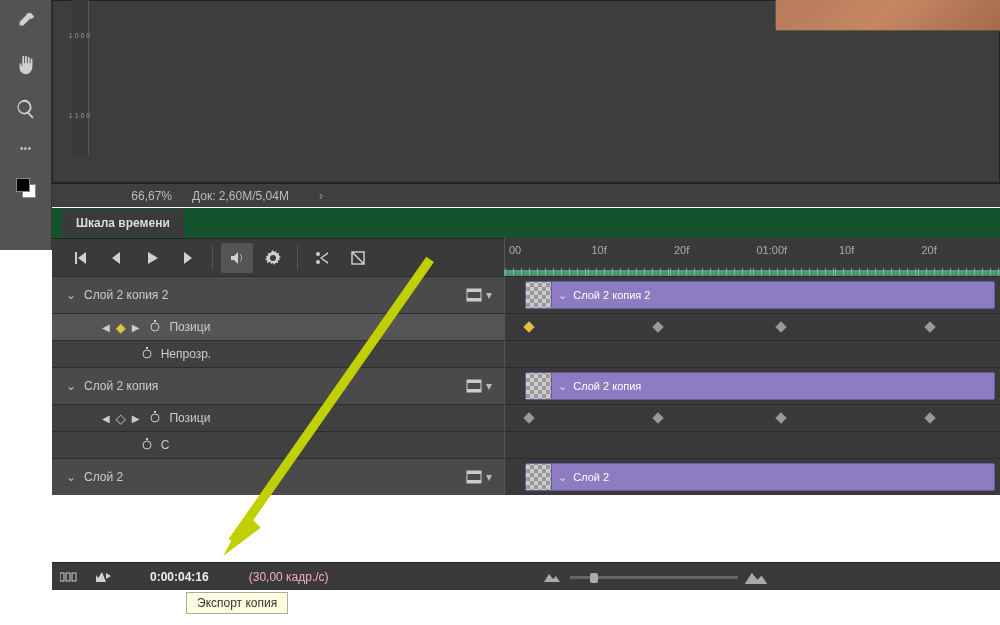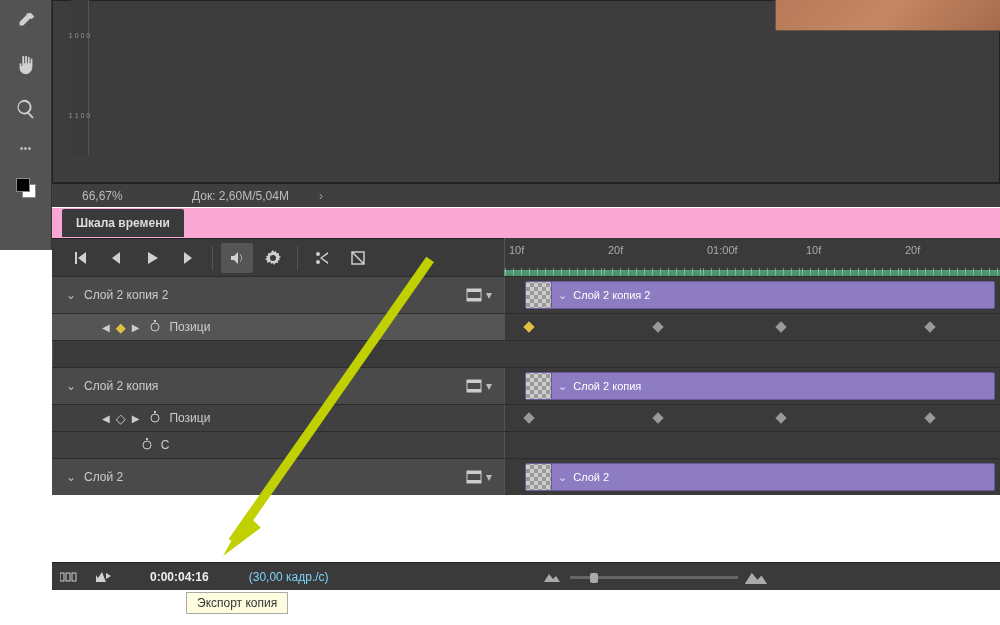--- a/index.html
+++ b/index.html
@@ -7,24 +7,24 @@
   .canvas { position: absolute; left: 36px; top: 0; width: 964px; height: 625px; }
   .top-gray { position: absolute; left: 16px; top: 0; width: 948px; height: 183px; background: #3d3d3d; border: 1px solid #222; }
   .img-thumb { position: absolute; left: 722px; top: -8px; width: 230px; height: 38px; background: linear-gradient(135deg, #b67a5a, #c58763, #a46a4c); border: 1px solid #654; border-radius: 2px; }
   .rulers-v { position: absolute; left: 18px; top: -6px; width: 18px; height: 160px; background: #3a3a3a; border-right: 1px solid #555; display: flex; flex-direction: column; justify-content: space-around; color: #999; font-size: 7px; align-items: center; }
   .toolbar-left { position: absolute; left: -36px; top: 0; width: 52px; height: 250px; background: #535353; border-right: 1px solid #333; display: flex; flex-direction: column; align-items: center; gap: 18px; padding-top: 10px; color: #ccc; }
   .toolbar-left svg { width: 22px; height: 22px; fill: #d0d0d0; }
   .swatch { width: 20px; height: 20px; position: relative; margin-top: 6px; }
   .swatch .fg { position: absolute; width: 14px; height: 14px; background: #000; border: 1px solid #888; top: 0; left: 0; }
   .swatch .bg { position: absolute; width: 14px; height: 14px; background: #fff; border: 1px solid #888; bottom: 0; right: 0; }
   .status-bar { position: absolute; left: 16px; top: 183px; width: 948px; height: 24px; background: #3f3f3f; display: flex; align-items: center; color: #bcbcbc; font-size: 12px; border-top: 1px solid #222; }
-  .status-bar .zoom { width: 120px; padding-left: 30px; }
+  .status-bar .zoom { width: 120px; padding-left: 30px; text-align: right; }
   .status-bar .doc { padding-left: 20px; text-align: center; }
   .status-bar .chev { margin-left: 30px; color: #999; }
-  .panel-tab { position: absolute; left: 16px; top: 208px; width: 948px; height: 30px; background: #f9a8d4; display: flex; align-items: center; }
+  .panel-tab { position: absolute; left: 16px; top: 208px; width: 948px; height: 30px; background: #14532d; display: flex; align-items: center; }
   .panel-tab .tab { background: #3a3a3a; height: 28px; margin-left: 10px; padding: 0 14px; display: flex; align-items: center; color: #ddd; font-size: 12px; font-weight: bold; border-top-left-radius: 2px; border-top-right-radius: 2px; }
   .controls { position: absolute; left: 16px; top: 238px; width: 948px; height: 38px; background: #3a3a3a; display: flex; align-items: center; color: #ccc; font-size: 12px; border-top: 1px solid #222; }
   .btn { width: 32px; height: 30px; display: flex; align-items: center; justify-content: center; margin: 0 2px; cursor: pointer; }
   .btn svg { width: 16px; height: 16px; fill: #d0d0d0; }
   .btn.on { background: #555; border-radius: 2px; }
   .sep { width: 1px; height: 24px; background: #555; margin: 0 6px; }
   .ruler { position: absolute; left: 468px; top: 238px; width: 496px; height: 38px; background: #3a3a3a; display: flex; align-items: flex-end; color: #aaa; font-size: 11px; border-left: 1px solid #555; }
   .ruler .tick { flex: 1; text-align: left; padding-left: 4px; height: 100%; display: flex; align-items: flex-start; padding-top: 6px; position: relative; }
   .ruler .tick::after { content:''; position:absolute; left:0; bottom:0; width:100%; height:8px; background: repeating-linear-gradient(to right, #888 0, #888 1px, transparent 1px, transparent 8px); }
   .playline { position:absolute; left: 468px; top: 270px; width: 496px; height: 6px; background: linear-gradient(#7fb, #5d9); opacity:0.5; }
@@ -44,21 +44,21 @@
   .clip { position: absolute; top: 4px; height: 28px; background: #8e7cc3; border: 1px solid #6a5a9a; border-radius: 2px; display: flex; align-items: center; color: #fff; font-size: 11px; }
   .clip .thumb { width: 26px; height: 100%; background: repeating-conic-gradient(#999 0% 25%, #ccc 0% 50%) 0/8px 8px; margin-right: 6px; border-right: 1px solid #6a5a9a; }
   .clip .cd { margin-right: 6px; color: #e8e0ff; }
   .kf { position: absolute; width: 8px; height: 8px; transform: rotate(45deg); top: 9px; }
   .kf.y { background: #e0c040; }
   .kf.g { background: #999; }
   .footer { position: absolute; left: 16px; top: 562px; width: 948px; height: 28px; background: #3a3a3a; display: flex; align-items: center; color: #ccc; font-size: 12px; border-top: 1px solid #222; }
   .footer .ico { margin: 0 8px; display:flex; align-items:center; }
   .footer .ico svg { width: 18px; height: 14px; fill: #d0d0d0; }
   .footer .tc { margin-left: 30px; font-weight: bold; color: #eee; }
-  .footer .fps { margin-left: 40px; color: #7dd3fc; }
+  .footer .fps { margin-left: 40px; color: #f9a8d4; }
   .zoom-ctrl { position: absolute; left: 492px; top: 0; width: 220px; height: 28px; display: flex; align-items: center; }
   .zoom-ctrl .mtn { width: 16px; height: 10px; }
   .zoom-ctrl .bar { flex:1; height: 3px; background: #666; margin: 0 10px; position: relative; }
   .zoom-ctrl .knob { position:absolute; left: 12%; top:-3px; width:8px; height:10px; background:#aaa; border-radius:2px; }
   .tooltip { position: absolute; left: 150px; top: 592px; background: #fffde0; border: 1px solid #aaa; padding: 3px 10px; font-size: 12px; color: #333; }
   .arrow { position: absolute; left: 170px; top: 250px; width: 260px; height: 320px; pointer-events: none; }
   .stop svg { width:12px; height:12px; fill:#ccc; }
 </style>
 </head>
 <body>
@@ -140,20 +140,21 @@
         </svg>
       </div>
     <div class="btn">
         <svg viewBox="0 0 16 16">
           <path d="M2 2h12v12H2zM2 2l12 12" fill="none" stroke="#ccc" stroke-width="1.5"></path>
         </svg>
       </div>
   </div>
 
   <div class="ruler">
+    <div class="tick">00</div>
     <div class="tick">10f</div>
     <div class="tick">20f</div>
     <div class="tick">01:00f</div>
     <div class="tick">10f</div>
     <div class="tick">20f</div>
   </div>
   <div class="playline"></div>
 
   <div class="timeline">
 
@@ -189,20 +190,28 @@
         <span>Позици</span>
       </div>
       <div class="rcell" style="height:26px">
         <span class="kf y" style="left:4%"></span>
         <span class="kf g" style="left:30%"></span>
         <span class="kf g" style="left:55%"></span>
         <span class="kf g" style="left:85%"></span>
       </div>
     </div>
     <div class="row">
+      <div class="lcell sub">
+        <span class="navk" style="visibility:hidden">◀ ◆ ▶</span>
+        <span class="stop"><svg viewBox="0 0 12 12">
+              <circle cx="6" cy="7" r="4" fill="none" stroke="#ccc"></circle>
+              <rect x="5" y="0" width="2" height="2"></rect>
+            </svg></span>
+        <span>Непрозр.</span>
+      </div>
       <div class="rcell" style="height:26px"></div>
     </div>
 
     <div class="row">
       <div class="lcell head">
         <span class="chev">⌄</span>
         <span class="txt">Слой 2 копия</span>
         <span class="film">
             <svg viewBox="0 0 16 14">
               <rect x="1" y="1" width="14" height="12" fill="none" stroke="#ccc"></rect>

